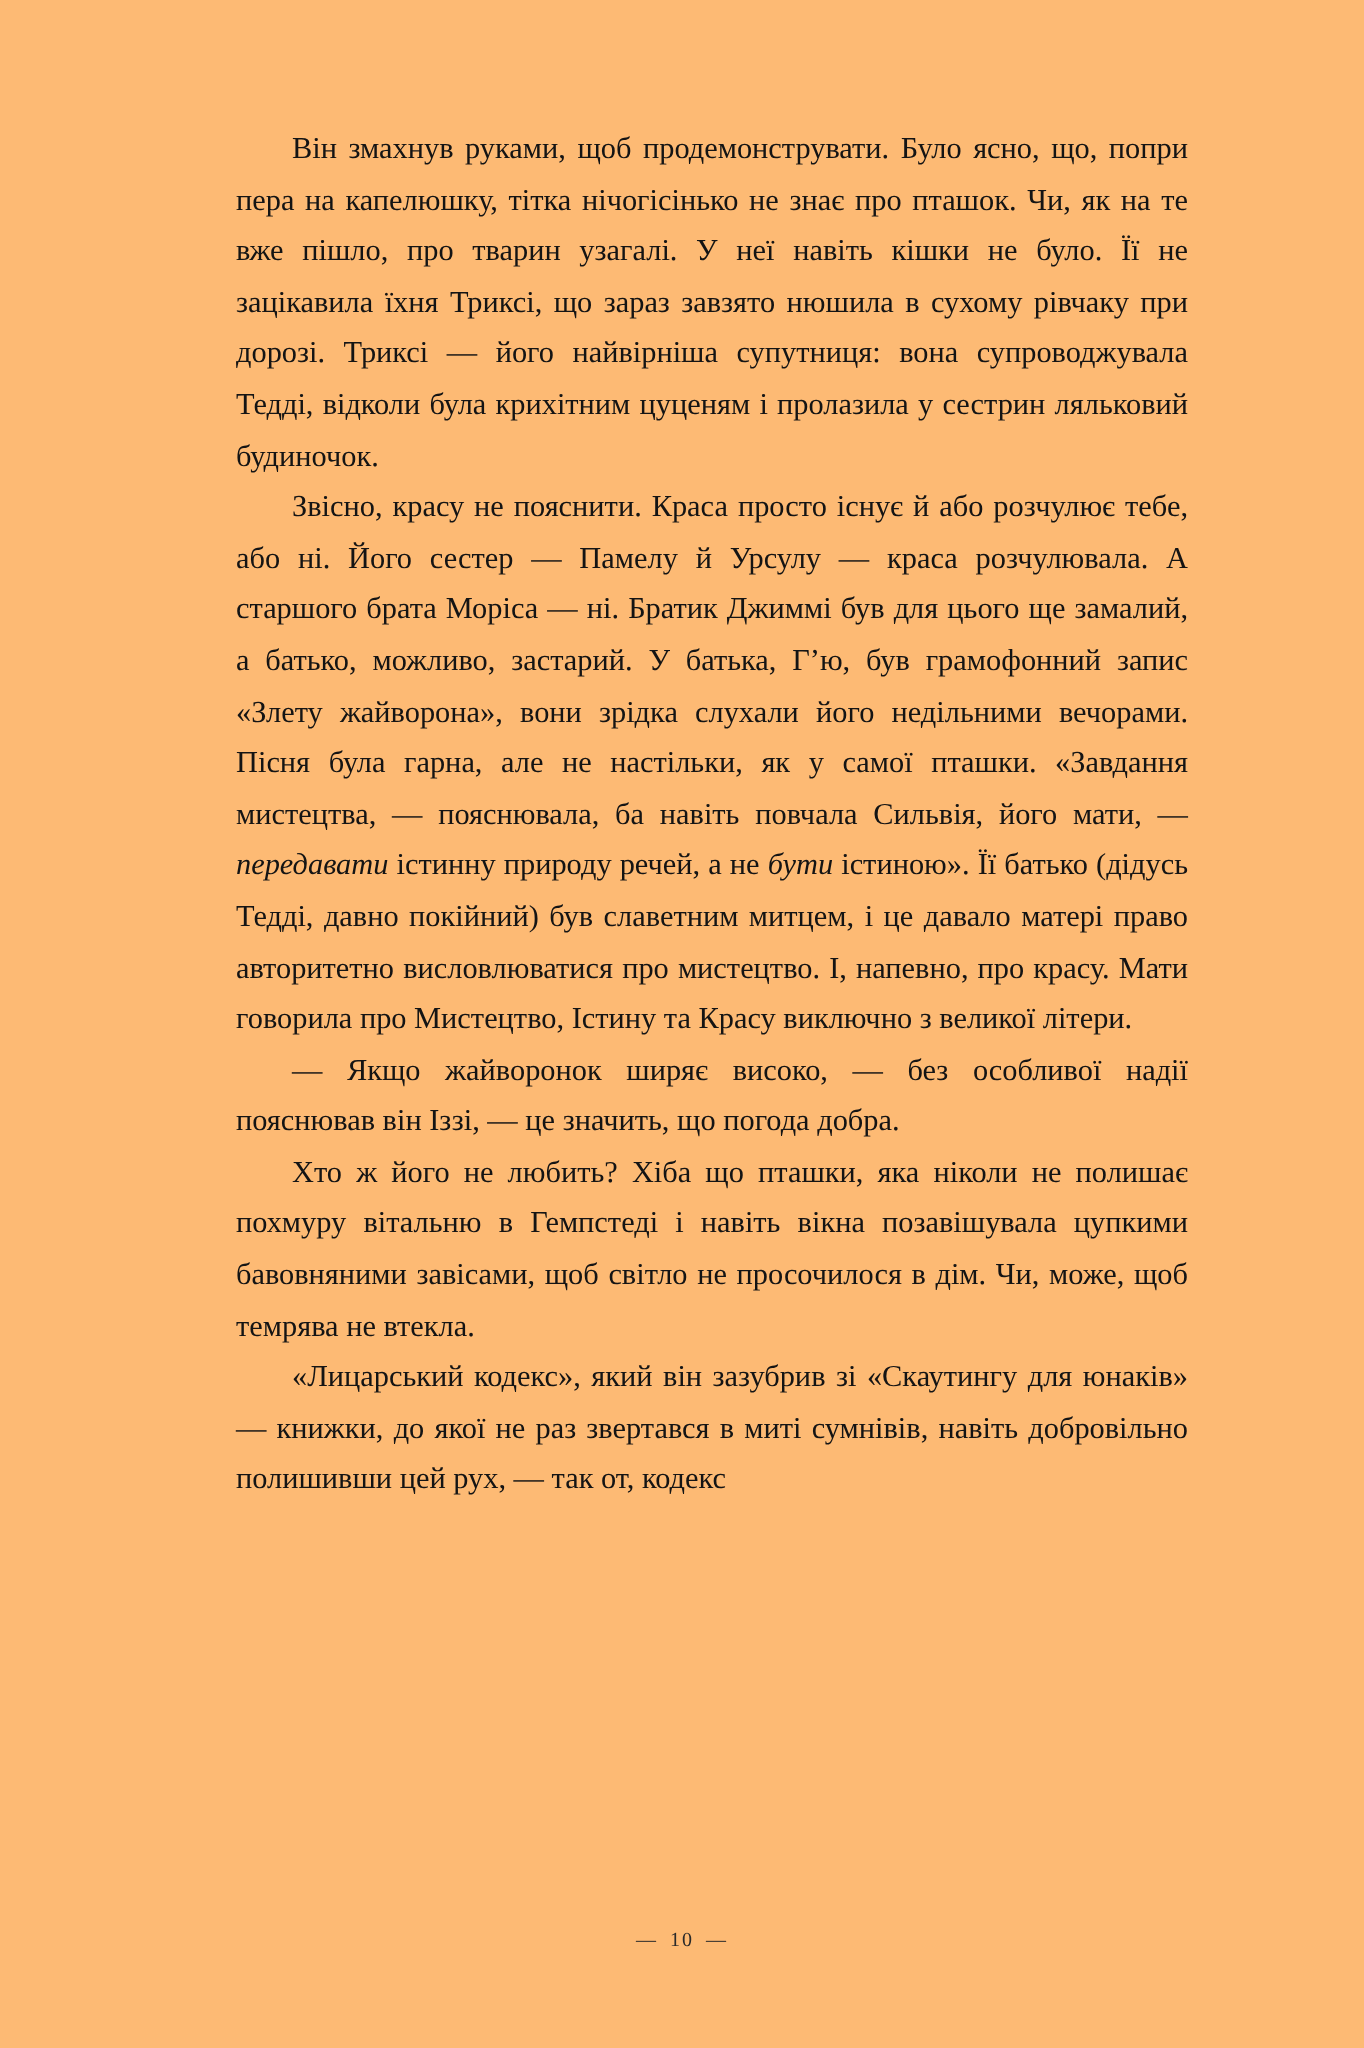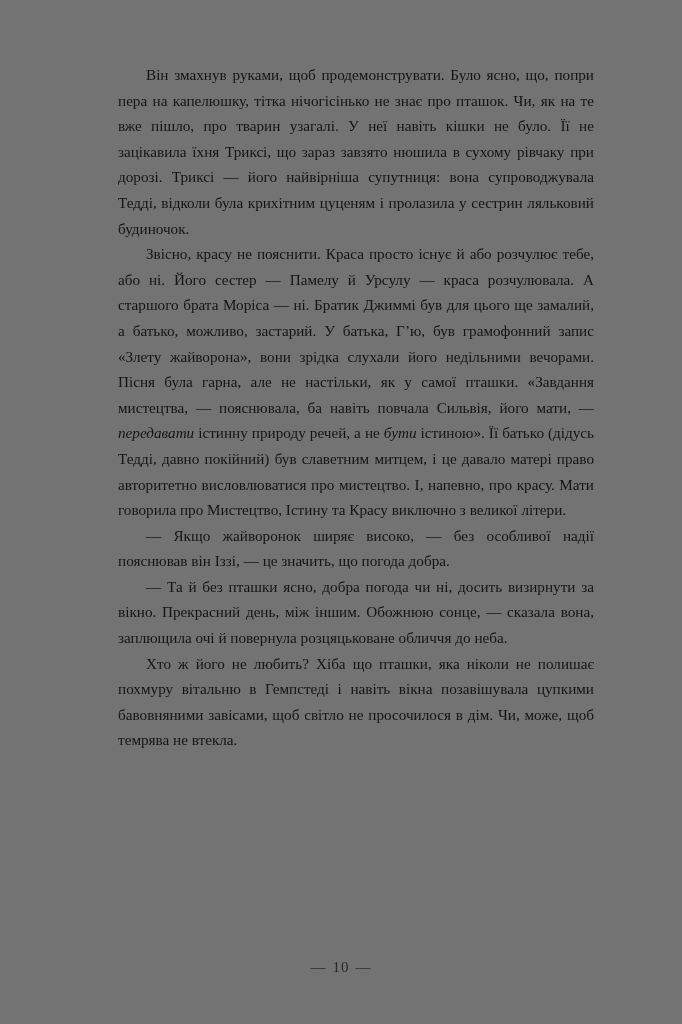--- a/index.html
+++ b/index.html
@@ -13,21 +13,21 @@
     font-family: "Liberation Serif", "DejaVu Serif", serif;
     color: #1a1a1a;
     -webkit-font-smoothing: antialiased;
   }
   .page {
     position: relative;
     width: 682px;
     height: 1024px;
     box-sizing: border-box;
     padding: 62px 88px 40px 118px;
-    background: #737373;
+    background: #fdba74;
   }
   .text-block {
     font-size: 15.2px;
     line-height: 25.6px;
     text-align: justify;
     text-justify: inter-word;
     hyphens: manual;
     color: #141414;
   }
   .para {
@@ -36,39 +36,39 @@
   }
   em {
     font-style: italic;
   }
   .footer {
     position: absolute;
     left: 0;
     right: 0;
     bottom: 48px;
     text-align: center;
-    font-size: 15px;
+    font-size: 10px;
     letter-spacing: 1px;
     color: #2a2a2a;
   }
   .footer .dash {
     display: inline-block;
     padding: 0 6px;
   }
 </style>
 </head>
 <body>
 
 <div class="page">
   <div class="text-block">
     <p class="para">Він змахнув руками, щоб продемонструвати. Було ясно, що, попри пера на капелюшку, тітка нічогісінько не знає про пташок. Чи, як на те вже пішло, про тварин узагалі. У неї навіть кішки не було. Її не зацікавила їхня Триксі, що зараз завзято нюшила в сухому рівчаку при дорозі. Триксі — його найвірніша супутниця: вона супроводжувала Тедді, відколи була крихітним цуценям і пролазила у сестрин ляльковий будиночок.</p>
     <p class="para">
       <span>Звісно, красу не пояснити. Краса просто існує й або розчулює тебе, або ні. Його сестер — Памелу й Урсулу — краса розчулювала. А старшого брата Моріса — ні. Братик Джиммі був для цього ще замалий, а батько, можливо, застарий. У батька, Г’ю, був грамофонний запис «Злету жайворона», вони зрідка слухали його недільними вечорами. Пісня була гарна, але не настільки, як у самої пташки. «Завдання мистецтва, — пояснювала, ба навіть повчала Сильвія, його мати, — </span><em>передавати</em><span> істинну природу речей, а не </span><em>бути</em><span> істиною». Її батько (дідусь Тедді, давно покійний) був славетним митцем, і це давало матері право авторитетно висловлюватися про мистецтво. І, напевно, про красу. Мати говорила про Мистецтво, Істину та Красу виключно з великої літери.</span>
     </p>
     <p class="para">— Якщо жайворонок ширяє високо, — без особливої надії пояснював він Іззі, — це значить, що погода добра.</p>
-    <p class="para">— Та й без пташки ясно, добра погода чи ні, досить визирнути за вікно. Прекрасний день, між іншим. Обожнюю сонце, — сказала вона, заплющила очі й повернула розцяцьковане обличчя до неба.</p>
     <p class="para">Хто ж його не любить? Хіба що пташки, яка ніколи не полишає похмуру вітальню в Гемпстеді і навіть вікна позавішувала цупкими бавовняними завісами, щоб світло не просочилося в дім. Чи, може, щоб темрява не втекла.</p>
+    <p class="para">«Лицарський кодекс», який він зазубрив зі «Скаутингу для юнаків» — книжки, до якої не раз звертався в миті сумнівів, навіть добровільно полишивши цей рух, — так от, кодекс</p>
   </div>
 
   <div class="footer">
     <span class="dash">—</span><span>10</span><span class="dash">—</span>
   </div>
 </div>
 
 </body></html>

